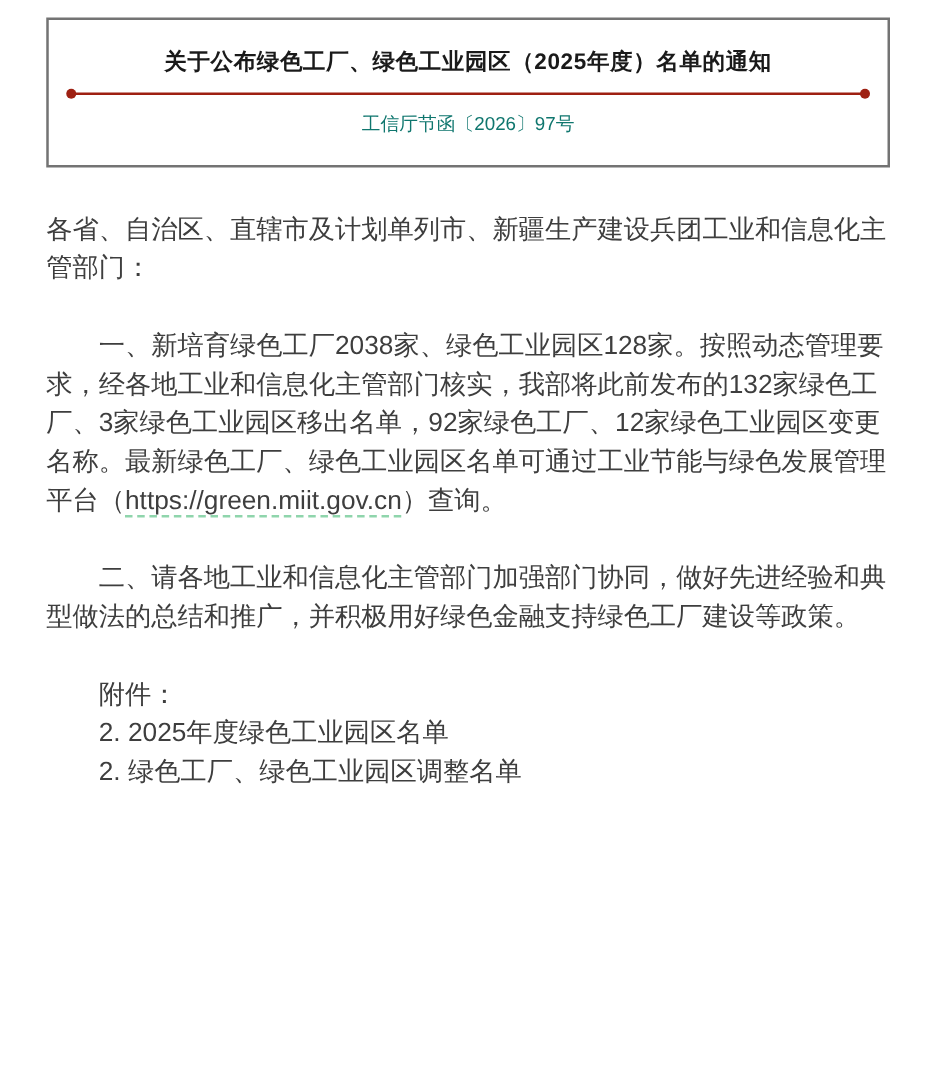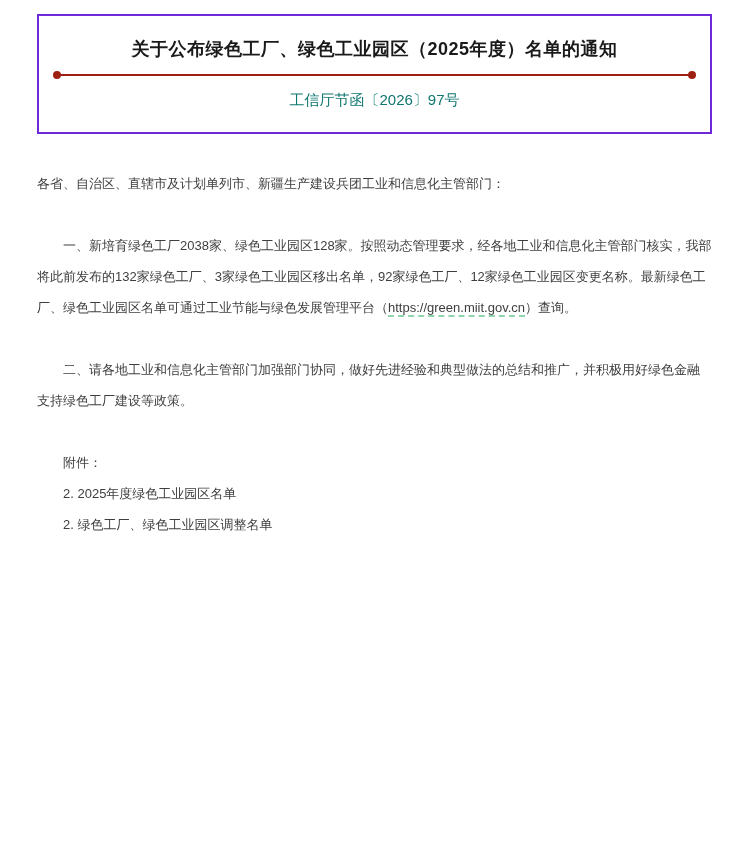--- a/index.html
+++ b/index.html
@@ -9,21 +9,21 @@
     height: 856px;
     font-family: "Liberation Sans", "DejaVu Sans", sans-serif;
     color: #3e3e3e;
     overflow: hidden;
   }
   .page { width: 748px; height: 856px; background: #ffffff; }
 
   
   .header-box {
     margin: 14px 36px 0 37px;
-    border: 2px solid #6d28d9;
+    border: 2px solid #737373;
     background: #ffffff;
     padding: 20px 0;
   }
   .doc-title {
     text-align: center;
     font-size: 18px;
     line-height: 26px;
     font-weight: bold;
     color: #1a1a1a;
     letter-spacing: 0.5px;
@@ -48,21 +48,21 @@
     text-align: center;
     font-size: 15px;
     line-height: 24px;
     color: #0f766e;
     margin-top: 12px;
   }
 
   
   .doc-body {
     margin: 34px 36px 0 37px;
-    font-size: 13px;
+    font-size: 21px;
     line-height: 31px;
     color: #3e3e3e;
   }
   .doc-body p { margin: 0 0 31px 0; }
   .para-indent { text-indent: 2em; }
   .attachments { margin: 0 0 31px 0; }
   .attachments p { margin: 0; padding-left: 2em; }
   .link {
     color: #3e3e3e;
     text-decoration: none;

